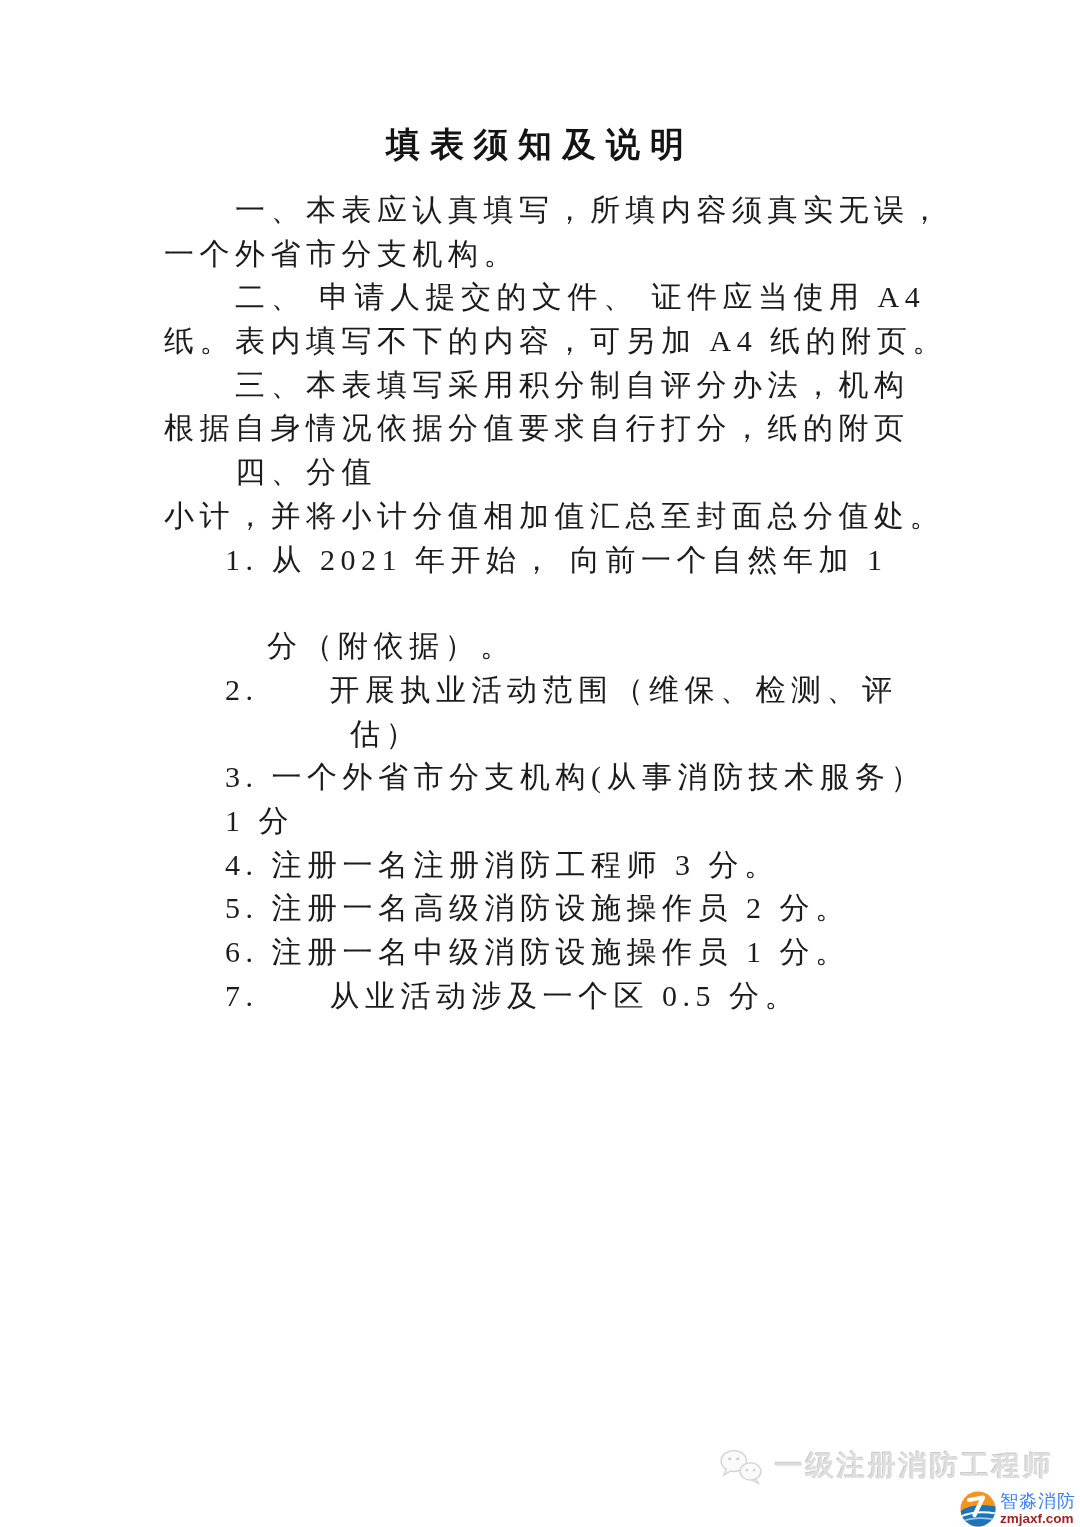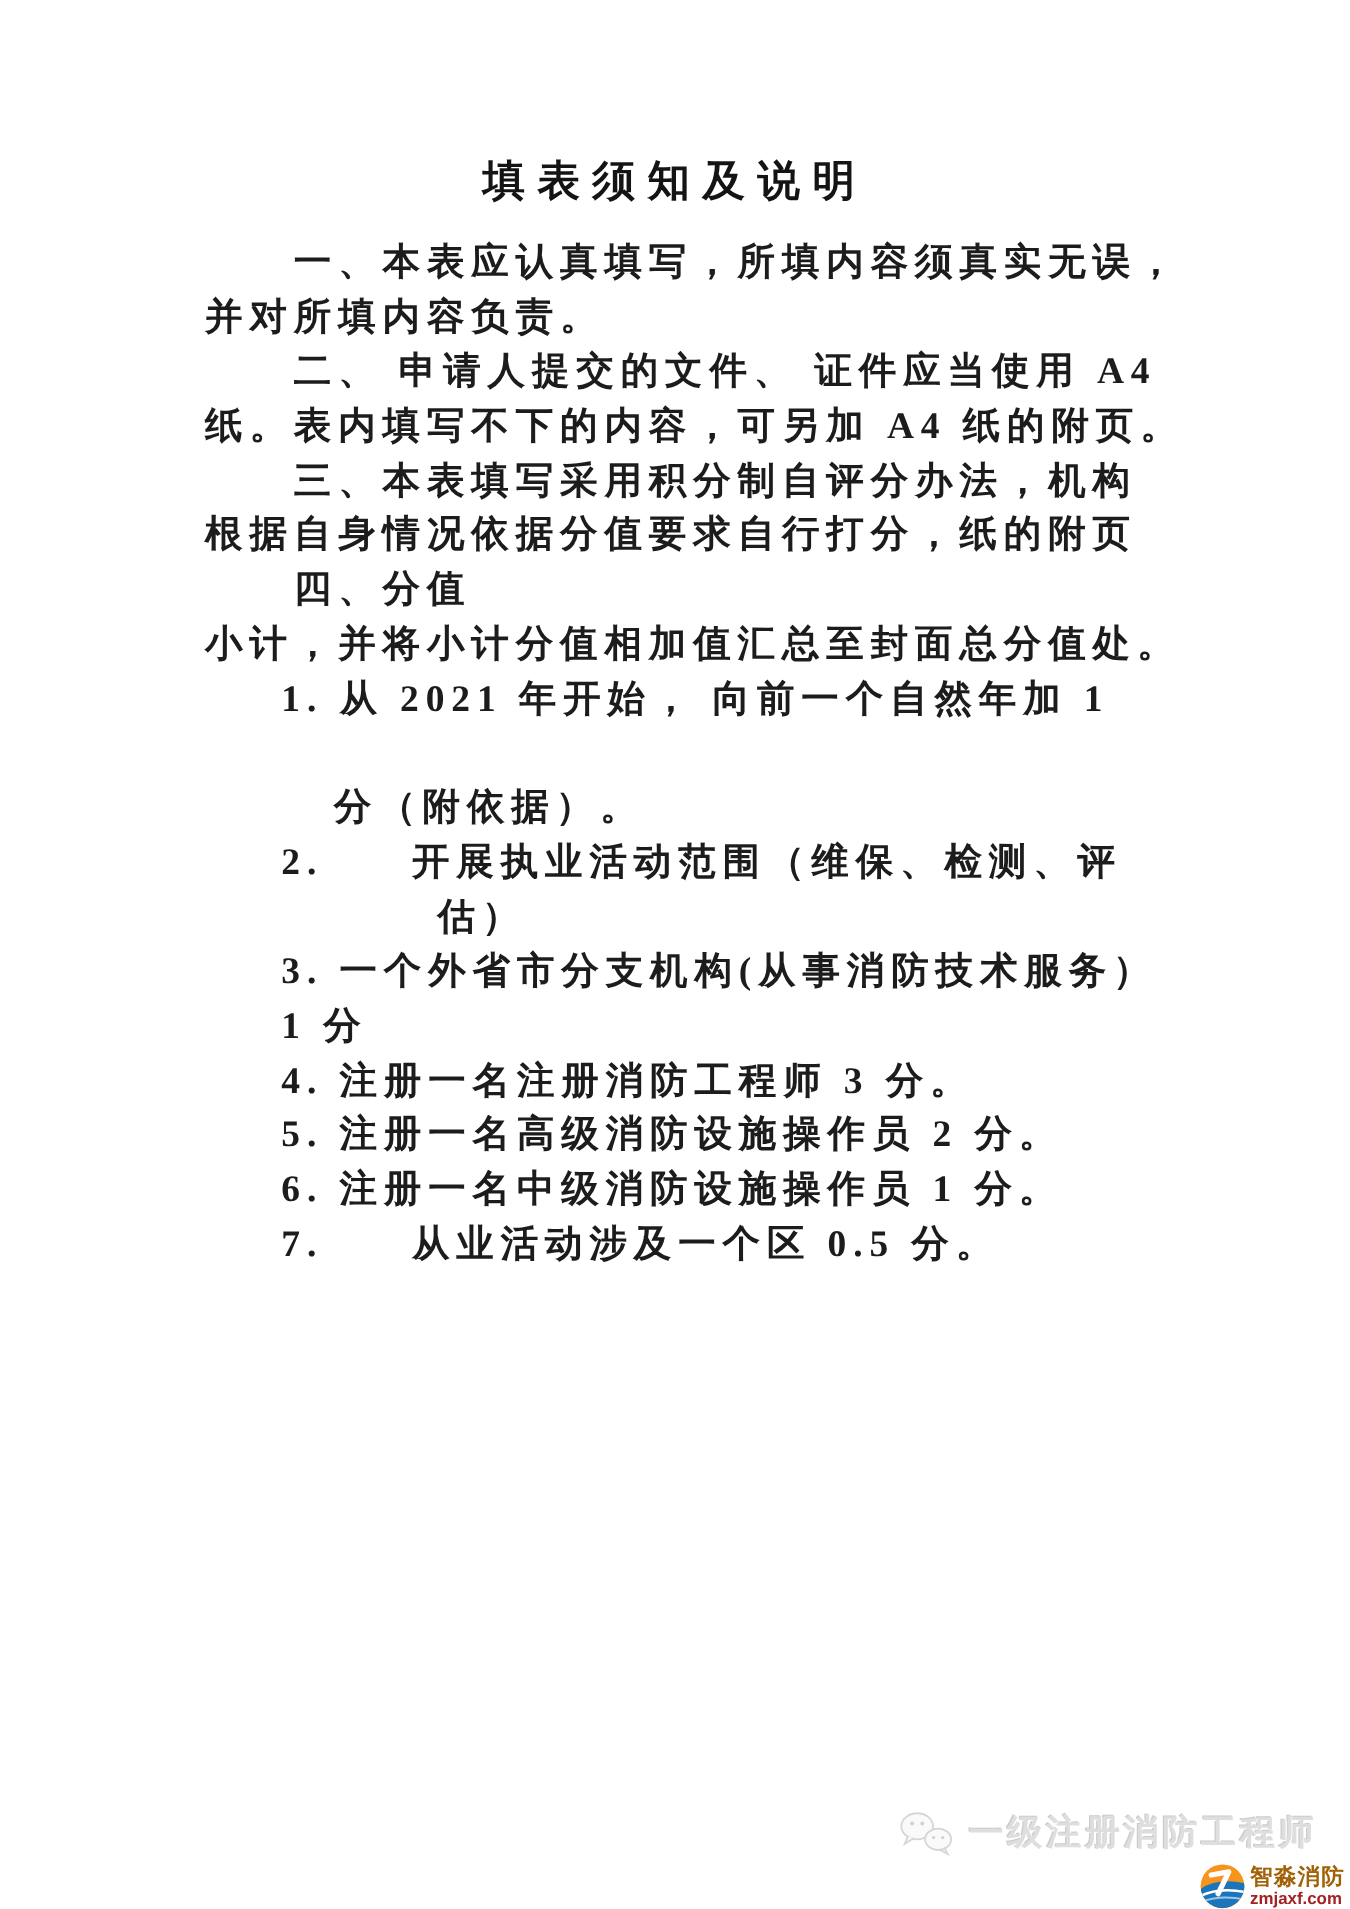--- a/index.html
+++ b/index.html
@@ -21,21 +21,20 @@
     font-size: 34px;
     font-weight: 700;
     letter-spacing: 10px;
     color: #141414;
   }
   .content {
     position: absolute;
     top: 188px;
     left: 164px;
     width: 756px;
-    font-weight: bold;
   }
   .line {
     height: 43.7px;
     line-height: 43.7px;
     font-size: 30px;
     letter-spacing: 5.5px;
     color: #1c1c1c;
     white-space: nowrap;
   }
   .ind-a { padding-left: 71px; }   
@@ -63,42 +62,42 @@
     right: 4px;
     bottom: 0px;
     display: flex;
     align-items: center;
     gap: 4px;
   }
   .brand-text { display: flex; flex-direction: column; line-height: 1; }
   .brand-name {
     font-family: "Liberation Sans", "DejaVu Sans", sans-serif;
     font-size: 18px;
-    font-weight: 700;
+    font-weight: 400;
     letter-spacing: 1px;
-    color: #a16207;
+    color: #3b82f6;
   }
   .brand-domain {
     font-family: "Liberation Sans", "DejaVu Sans", sans-serif;
     font-size: 13.5px;
     font-weight: 700;
     color: #a32222;
     margin-top: 2px;
   }
 </style>
 </head>
 <body>
 
 <div class="page">
 
   <h1 class="doc-title">填表须知及说明</h1>
 
   <div class="content">
     <div class="line ind-a">一、本表应认真填写，所填内容须真实无误，</div>
-    <div class="line">并对所填内容负责。</div>
+    <div class="line">一个外省市分支机构。</div>
     <div class="line ind-a">二、 申请人提交的文件、 证件应当使用 A4</div>
     <div class="line">纸。表内填写不下的内容，可另加 A4 纸的附页。</div>
     <div class="line ind-a">三、本表填写采用积分制自评分办法，机构</div>
     <div class="line">根据自身情况依据分值要求自行打分，纸的附页</div>
     <div class="line ind-a">四、分值</div>
     <div class="line">小计，并将小计分值相加值汇总至封面总分值处。</div>
     <div class="line ind-b">1. 从 2021 年开始， 向前一个自然年加 1</div>
     <div class="line ind-c">分（附依据）。</div>
     <div class="line ind-b">2.　　开展执业活动范围（维保、检测、评</div>
     <div class="line ind-d">估）</div>

